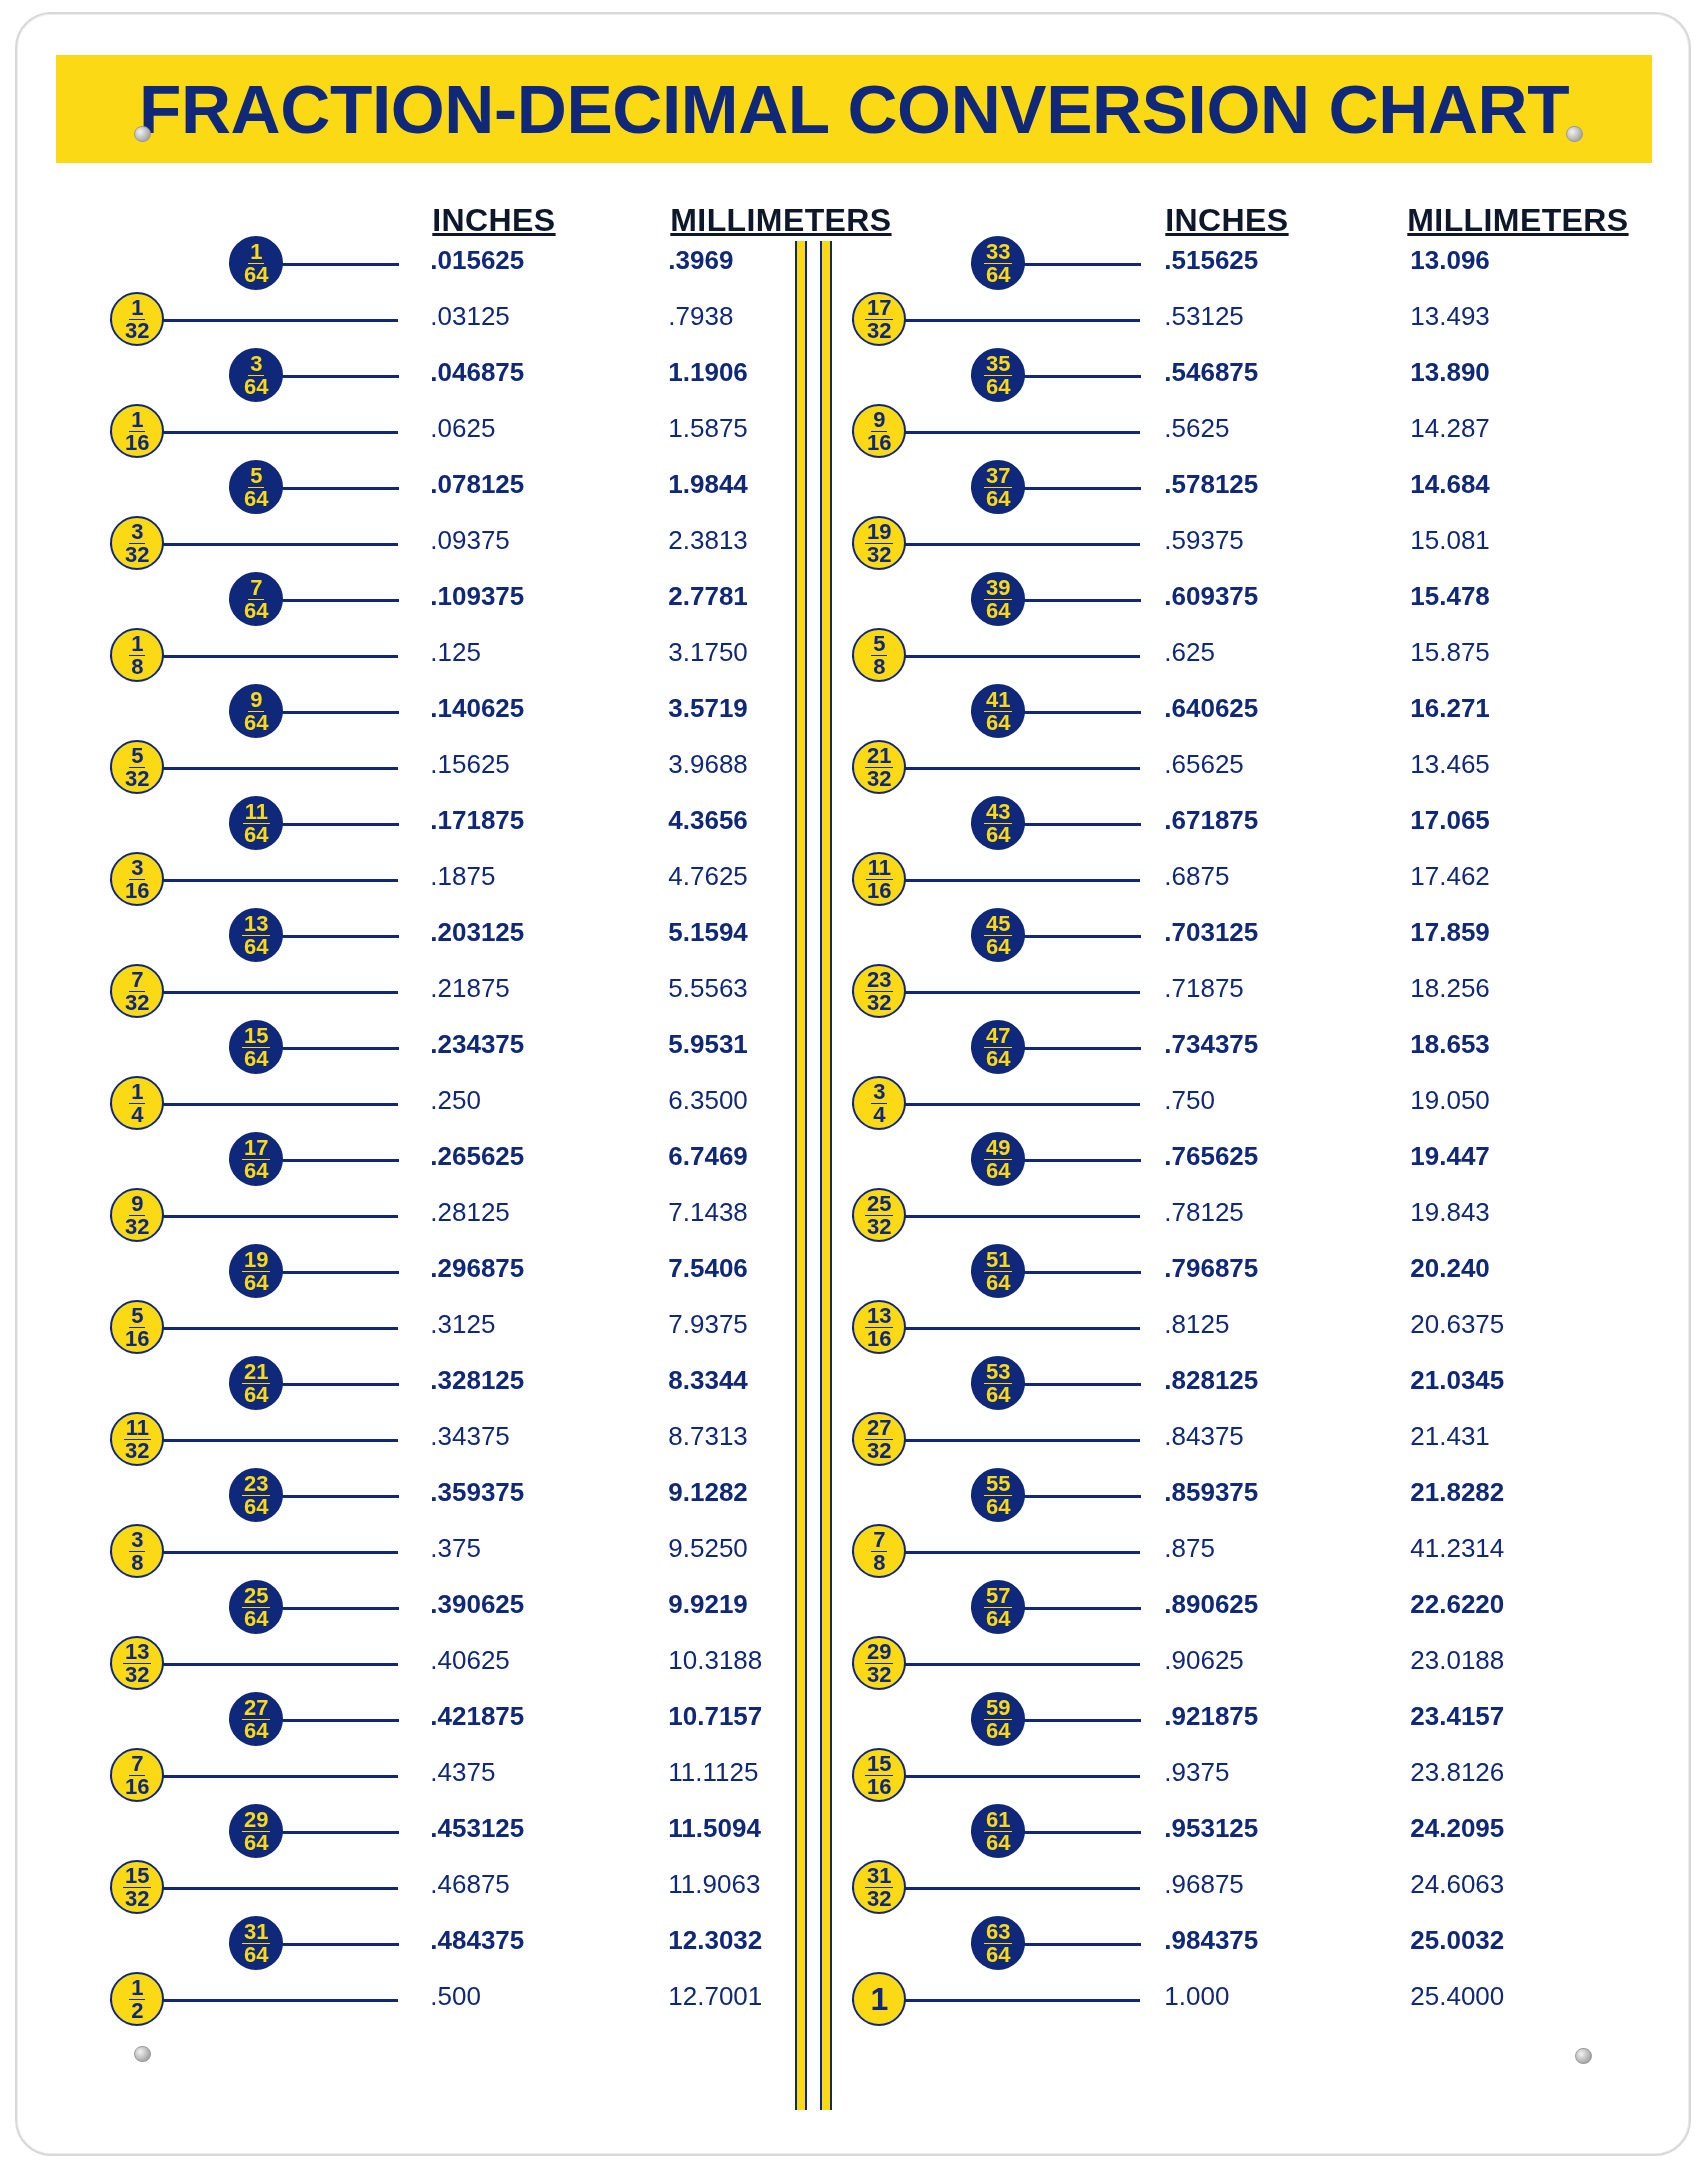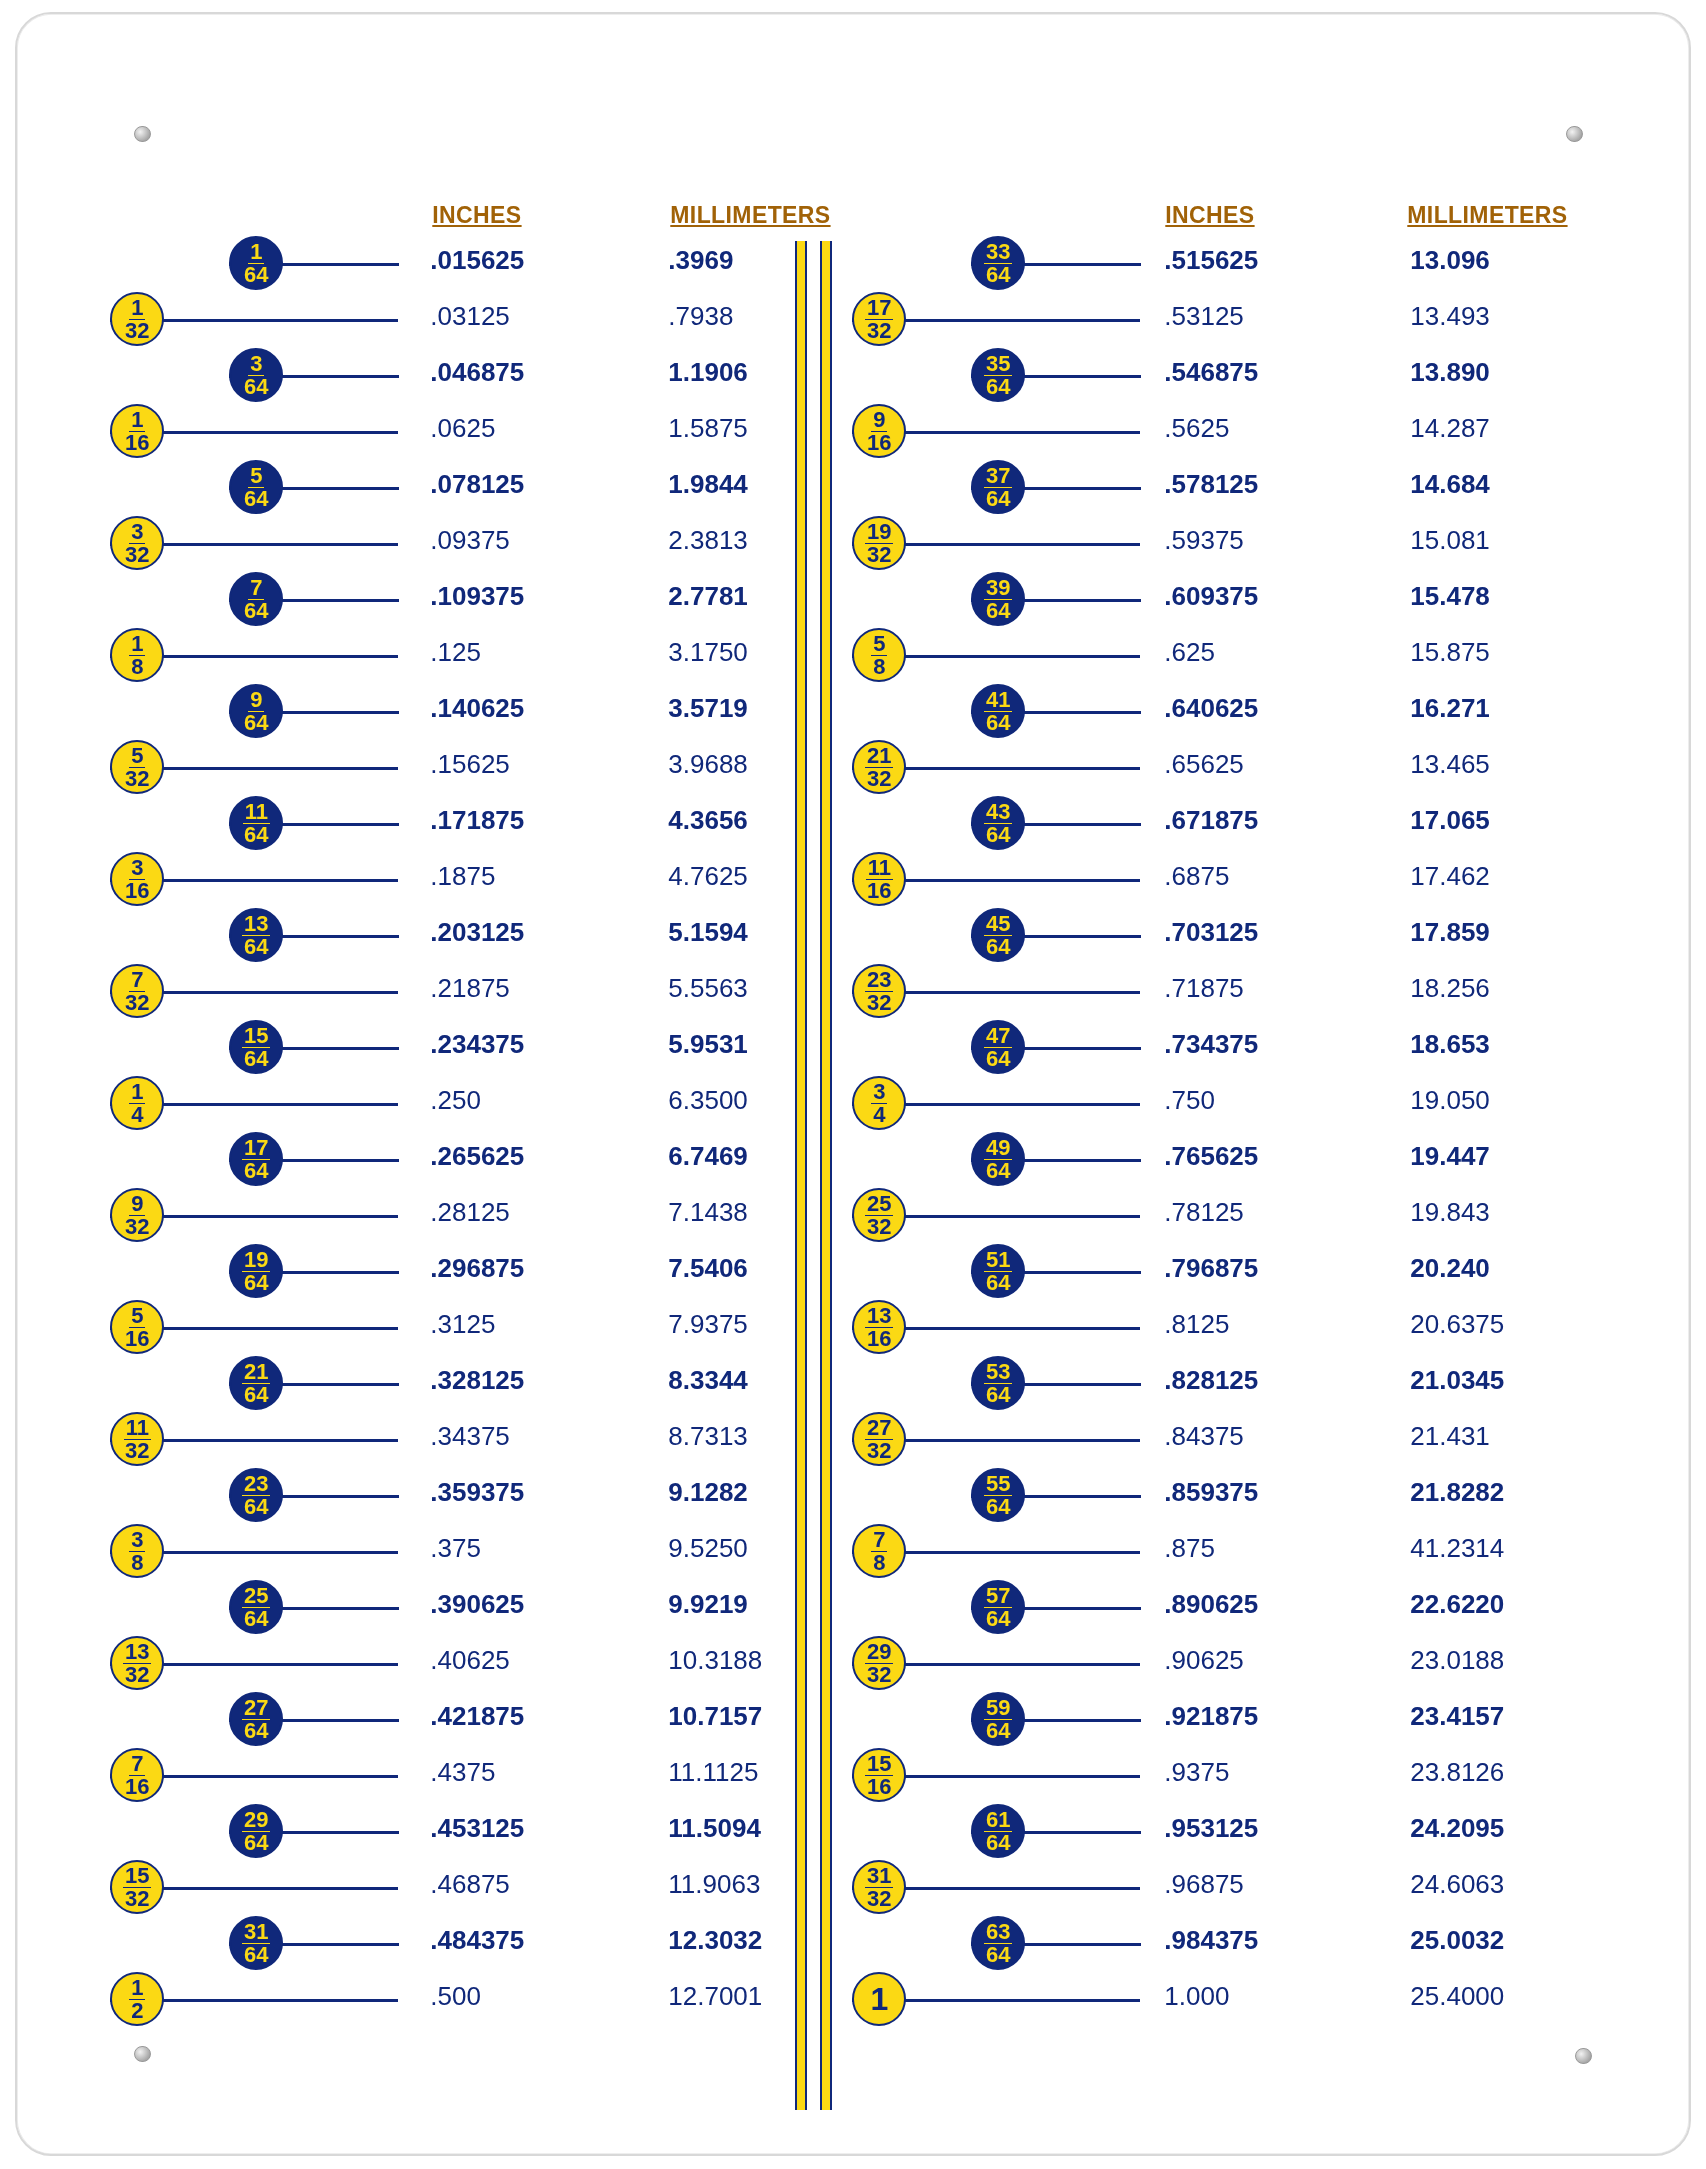--- a/index.html
+++ b/index.html
@@ -60,22 +60,22 @@
 
   .headers {
     position: absolute;
     top: 188px;
     left: 0;
     width: 100%;
     height: 34px;
   }
   .col-header {
     position: absolute;
-    color: #a16207;
-    font-size: 23px;
+    color: #0f172a;
+    font-size: 32px;
     font-weight: bold;
     text-decoration: underline;
     letter-spacing: 0.4px;
     white-space: nowrap;
   }
   .h-inch-1 { left: 415px; }
   .h-mm-1 { left: 653px; }
   .h-inch-2 { left: 1148px; }
   .h-mm-2 { left: 1390px; }
 
@@ -162,20 +162,23 @@
   .val.mm { left: 558px; }
   .val.bold { font-weight: bold; }
   .col-right .val.inch { left: 312px; }
   .col-right .val.mm { left: 558px; text-align: right; }
 </style>
 </head>
 <body>
 
 <div class="board">
 
+  <div class="title-bar">
+    <span class="title-text">FRACTION-DECIMAL CONVERSION CHART</span>
+  </div>
 
   <div class="screw tl"></div>
   <div class="screw tr"></div>
   <div class="screw bl"></div>
   <div class="screw br"></div>
 
   <div class="headers">
     <span class="col-header h-inch-1">INCHES</span>
     <span class="col-header h-mm-1">MILLIMETERS</span>
     <span class="col-header h-inch-2">INCHES</span>

